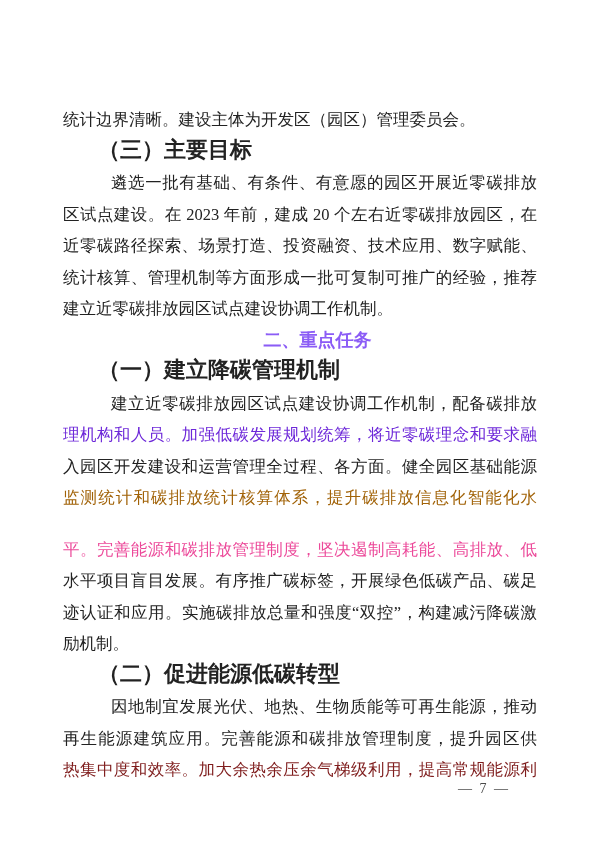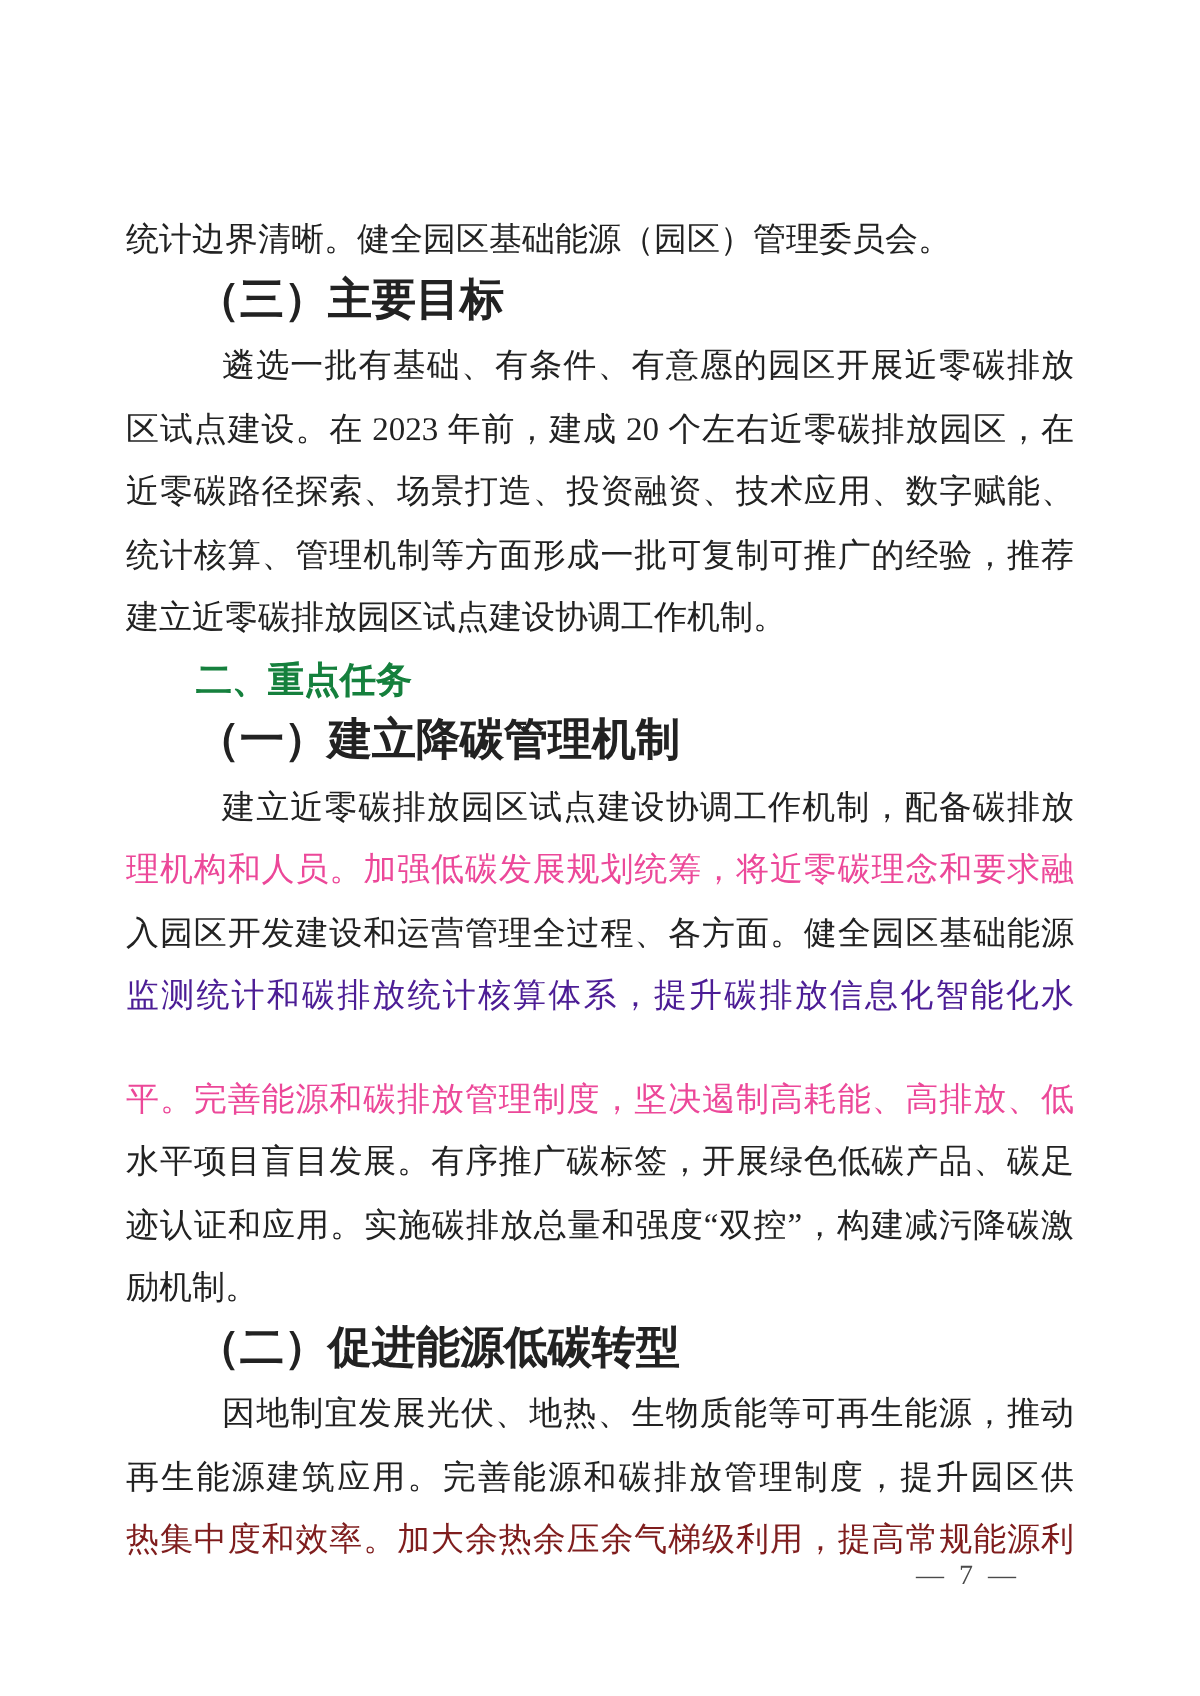--- a/index.html
+++ b/index.html
@@ -65,33 +65,33 @@
     font-size: 14px;
     letter-spacing: 2px;
     color: #4a4a4a;
   }
 </style>
 </head>
 <body>
 
 <div class="page" style="background: rgb(255, 255, 255);">
   <div class="content" id="doc-lines">
-      <div class="line body" style="color: rgb(34, 34, 34);">统计边界清晰。健全园区基础能源（园区）管理委员会。</div>
+      <div class="line body" style="color: rgb(34, 34, 34);">统计边界清晰。建设主体为开发区（园区）管理委员会。</div>
       <div class="line heading-kai indent" style="color: rgb(34, 34, 34);">（三）主要目标</div>
       <div class="line body indent justify" style="color: rgb(34, 34, 34);">遴选一批有基础、有条件、有意愿的园区开展近零碳排放园</div>
       <div class="line body justify" style="color: rgb(34, 34, 34);">区试点建设。在 2023 年前，建成 20 个左右近零碳排放园区，在</div>
       <div class="line body justify" style="color: rgb(34, 34, 34);">近零碳路径探索、场景打造、投资融资、技术应用、数字赋能、</div>
       <div class="line body justify" style="color: rgb(34, 34, 34);">统计核算、管理机制等方面形成一批可复制可推广的经验，推荐</div>
       <div class="line body" style="color: rgb(34, 34, 34);">建立近零碳排放园区试点建设协调工作机制。</div>
-      <div class="line heading-hei indent" style="color: #15803d;">二、重点任务</div>
+      <div class="line heading-hei indent" style="color: #8b5cf6; text-align: center;">二、重点任务</div>
       <div class="line heading-kai indent" style="color: rgb(34, 34, 34);">（一）建立降碳管理机制</div>
       <div class="line body indent justify" style="color: rgb(34, 34, 34);">建立近零碳排放园区试点建设协调工作机制，配备碳排放管</div>
-      <div class="line body justify" style="color: #ec4899;">理机构和人员。加强低碳发展规划统筹，将近零碳理念和要求融</div>
+      <div class="line body justify" style="color: #6d28d9;">理机构和人员。加强低碳发展规划统筹，将近零碳理念和要求融</div>
       <div class="line body justify" style="color: rgb(34, 34, 34);">入园区开发建设和运营管理全过程、各方面。健全园区基础能源</div>
-      <div class="line body justify" style="color: #4c1d95;">监测统计和碳排放统计核算体系，提升碳排放信息化智能化水</div>
+      <div class="line body justify" style="color: #a16207;">监测统计和碳排放统计核算体系，提升碳排放信息化智能化水</div>
       <div class="line body justify" style="color: #ec4899; margin-top: 20px;">平。完善能源和碳排放管理制度，坚决遏制高耗能、高排放、低</div>
       <div class="line body justify" style="color: rgb(34, 34, 34);">水平项目盲目发展。有序推广碳标签，开展绿色低碳产品、碳足</div>
       <div class="line body justify" style="color: rgb(34, 34, 34);">迹认证和应用。实施碳排放总量和强度“双控”，构建减污降碳激</div>
       <div class="line body" style="color: rgb(34, 34, 34);">励机制。</div>
       <div class="line heading-kai indent" style="color: rgb(34, 34, 34);">（二）促进能源低碳转型</div>
       <div class="line body indent justify" style="color: rgb(34, 34, 34);">因地制宜发展光伏、地热、生物质能等可再生能源，推动可</div>
       <div class="line body justify" style="color: rgb(34, 34, 34);">再生能源建筑应用。完善能源和碳排放管理制度，提升园区供</div>
       <div class="line body justify" style="color: #7f1d1d;">热集中度和效率。加大余热余压余气梯级利用，提高常规能源利</div>
     </div>
   <div class="page-num" style="color: rgb(74, 74, 74);">— 7 —</div>

